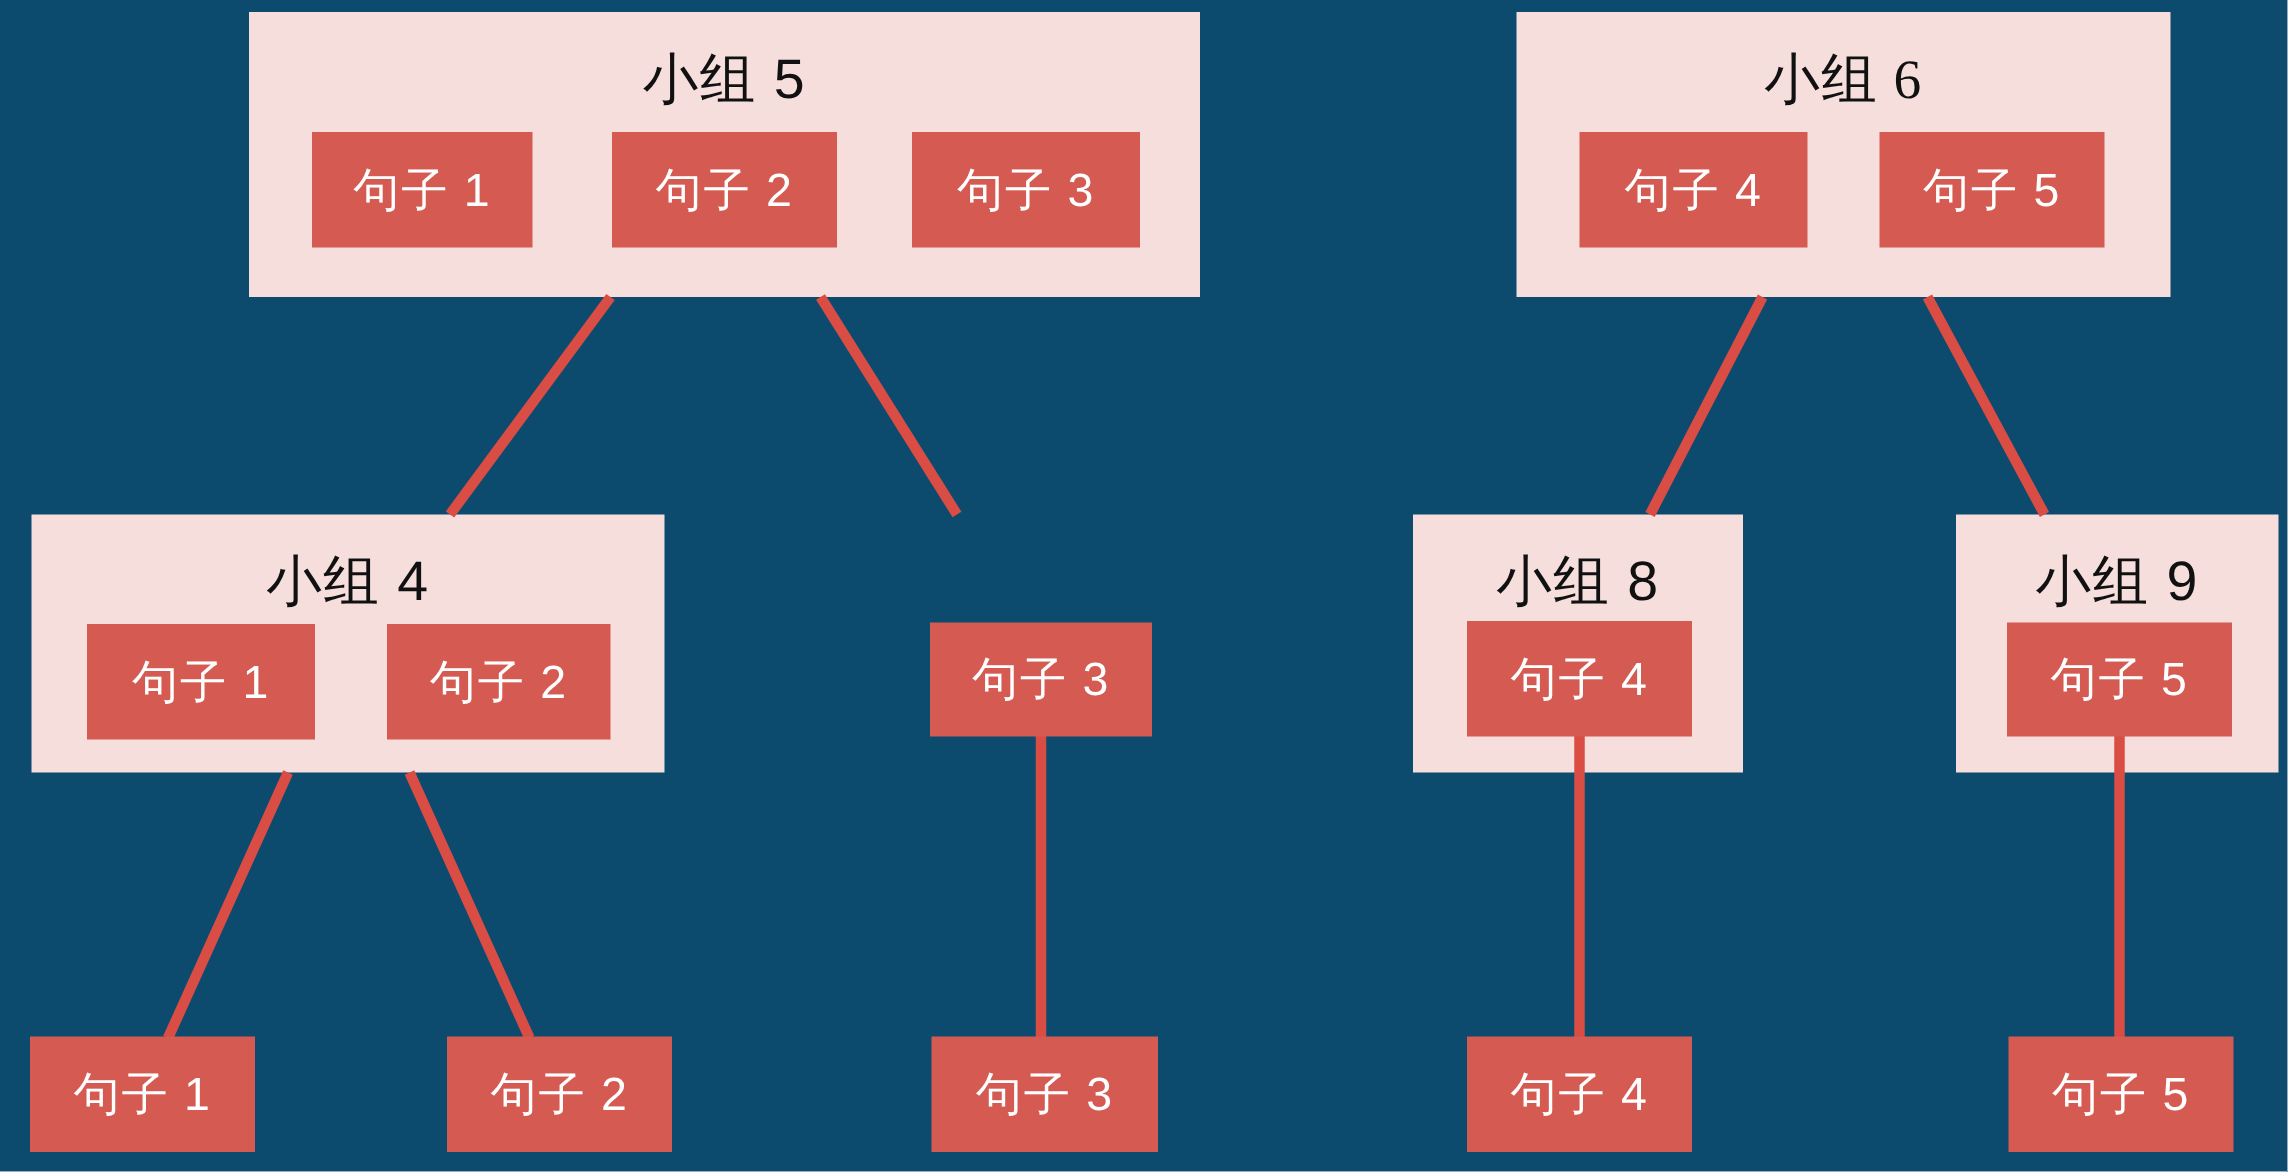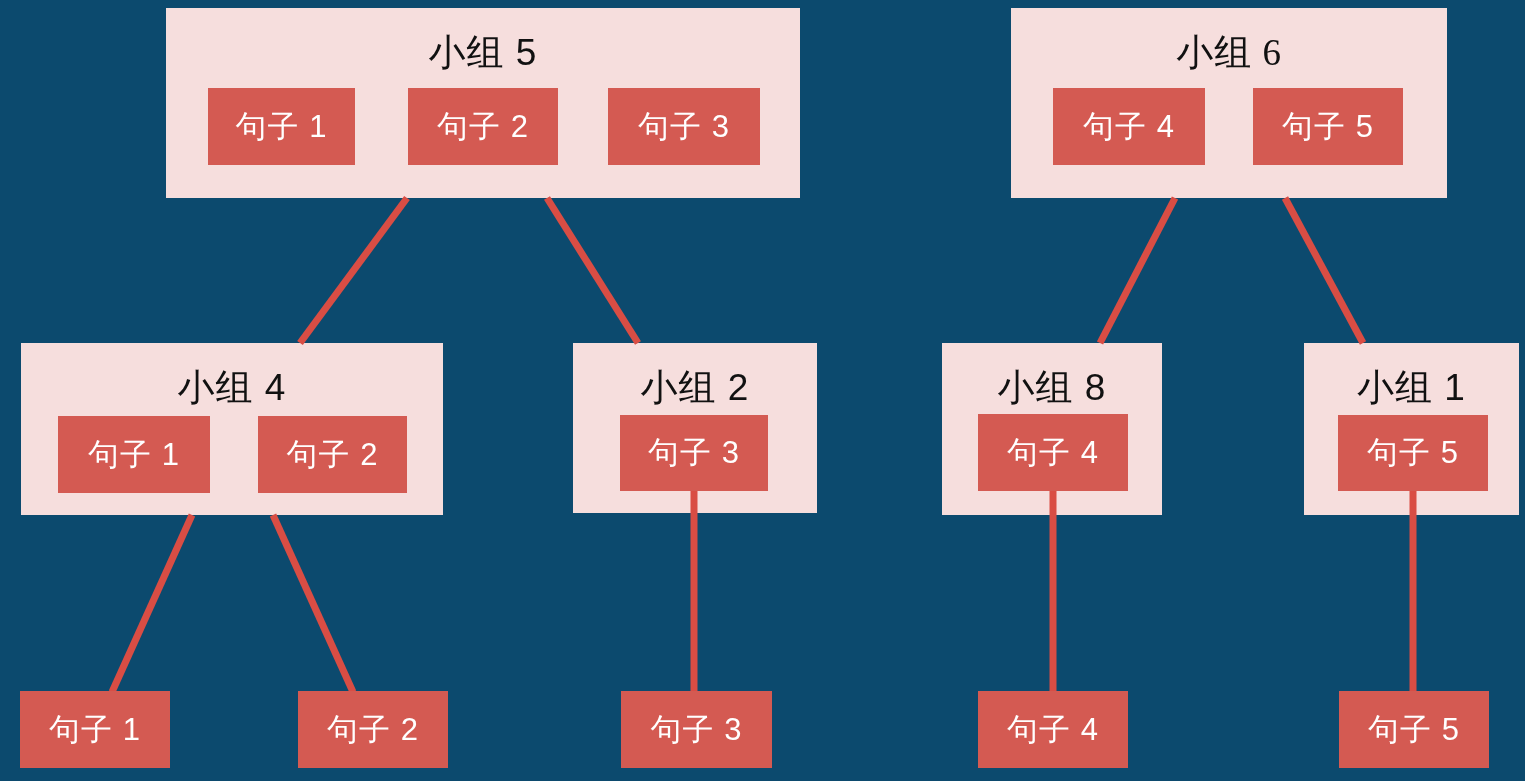--- a/index.html
+++ b/index.html
@@ -62,30 +62,27 @@
   </div>
 
   <div class="group-box" style="left:1011px; top:8px; width:436px; height:190px;font-family:Liberation Serif, serif;">
     <span class="group-title">小组 6</span>
   </div>
 
   <div class="group-box" style="left:21px; top:343px; width:422px; height:172px;">
     <span class="group-title">小组 4</span>
   </div>
 
-  <div class="group-box" style="left:573px; top:343px; width:244px; height:170px;">
-    <span class="group-title">小组 2</span>
-  </div>
 
   <div class="group-box" style="left:942px; top:343px; width:220px; height:172px;">
     <span class="group-title">小组 8</span>
   </div>
 
   <div class="group-box" style="left:1304px; top:343px; width:215px; height:172px;">
-    <span class="group-title">小组 1</span>
+    <span class="group-title">小组 9</span>
   </div>
 
   <svg class="edges-layer" viewBox="0 0 1525 781">
     <g stroke="#d94d44" stroke-width="7" fill="none">
       <line x1="407" y1="198" x2="300" y2="343"></line>
       <line x1="547" y1="198" x2="638" y2="343"></line>
       <line x1="1175" y1="198" x2="1100" y2="343"></line>
       <line x1="1285" y1="198" x2="1363" y2="343"></line>
       <line x1="192" y1="515" x2="112" y2="692"></line>
       <line x1="273" y1="515" x2="353" y2="692"></line>

